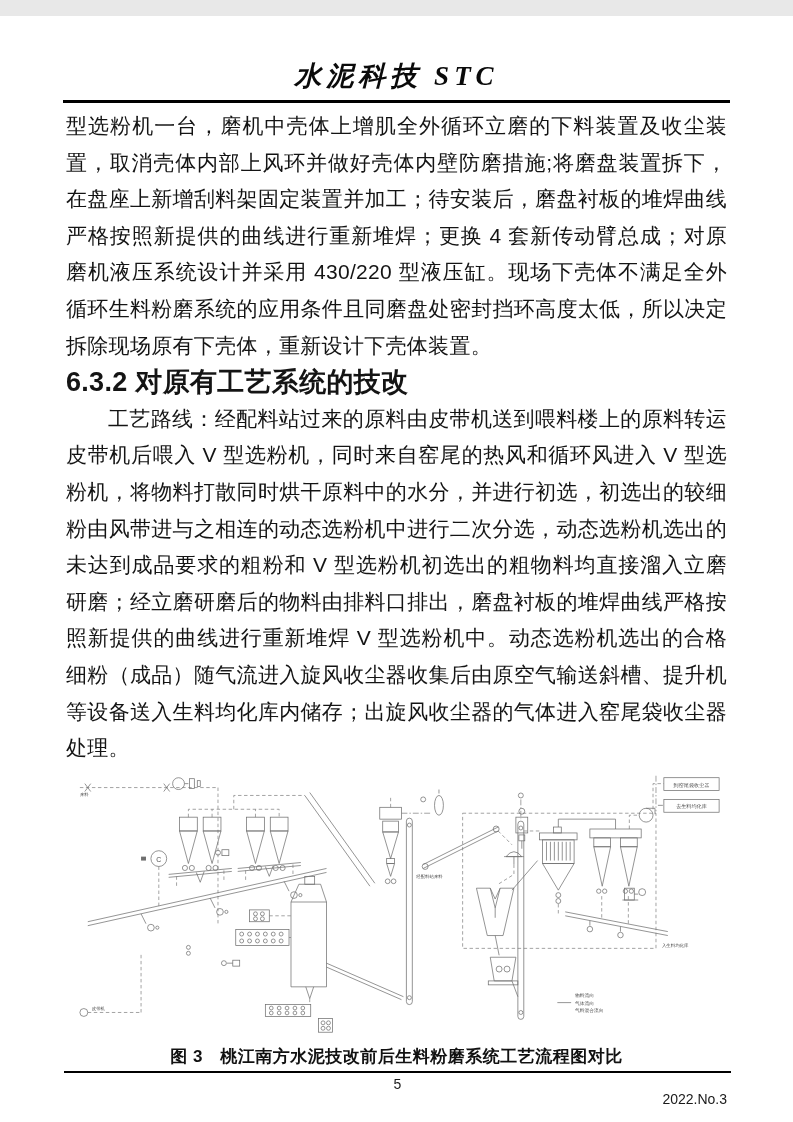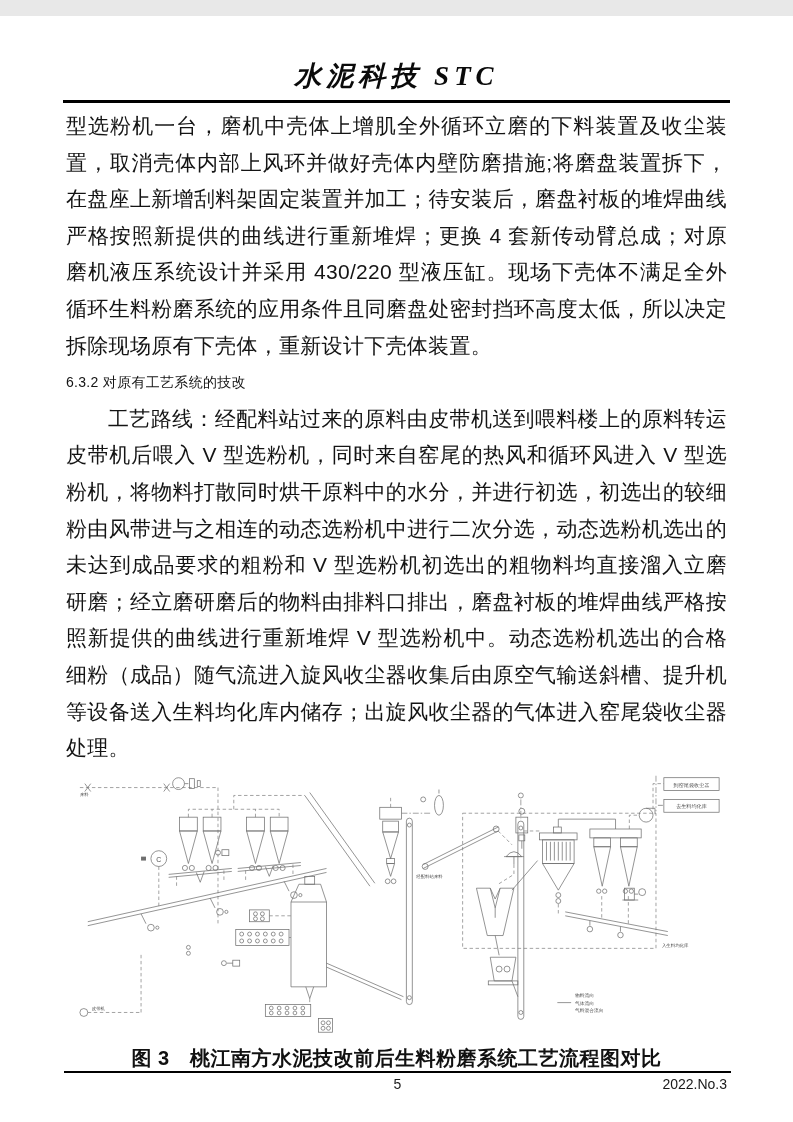--- a/index.html
+++ b/index.html
@@ -5,35 +5,35 @@
   html,body{margin:0;padding:0;background:#e8e8e8;}
   .page{position:relative;width:793px;height:1122px;margin:16px auto;background:#ffffff;
         font-family:"Liberation Sans","DejaVu Sans",sans-serif;color:#141414;overflow:hidden;}
   .journal-title{position:absolute;top:42px;left:0;right:0;text-align:center;
         font-family:"Liberation Serif","DejaVu Serif",serif;font-style:italic;font-weight:bold;
         font-size:27px;letter-spacing:5px;color:#0a0a0a;}
   .header-rule{position:absolute;top:84px;left:63px;right:63px;height:3px;background:#000;}
   .main{position:absolute;top:92px;left:66px;width:661px;}
   .body-text{font-size:21px;line-height:36.6px;text-align:justify;text-justify:inter-character;
         margin:0;letter-spacing:0.3px;}
-  .section-heading{font-size:14px;line-height:36.6px;margin:0;font-weight:normal;letter-spacing:0.3px;}
+  .section-heading{font-size:27px;line-height:36.6px;margin:0;font-weight:bold;letter-spacing:0.3px;}
   .para-indent{text-indent:42px;}
   .figure-area{margin-top:2px;margin-left:6px;}
   .fig-svg{display:block;}
   .fig-svg .ln{stroke:#6f6f6f;fill:none;stroke-width:0.75;}
   .fig-svg .dsh{stroke:#7a7a7a;fill:none;stroke-width:0.7;stroke-dasharray:3.5 2.6;}
   .fig-svg .ddt{stroke:#7a7a7a;fill:none;stroke-width:0.7;stroke-dasharray:6 2 1.5 2;}
   .fig-svg .fl{fill:#6f6f6f;stroke:none;}
   .fig-svg text{fill:#4c4c4c;stroke:none;font-family:"Liberation Sans","DejaVu Sans",sans-serif;}
-  .fig-caption{text-align:center;font-size:20px;font-weight:bold;margin-top:10px;letter-spacing:0.5px;color:#111;}
+  .fig-caption{text-align:center;font-size:17px;font-weight:bold;margin-top:10px;letter-spacing:0.5px;color:#111;}
   .footer{position:absolute;top:1055px;left:64px;right:62px;}
   .footer-rule{height:2px;background:#000;}
   .footer-row{position:relative;height:22px;font-size:14px;color:#1a1a1a;margin-top:3px;}
   .page-number{position:absolute;left:0;right:0;text-align:center;}
-  .issue{position:absolute;right:4px;top:0;}
+  .issue{position:absolute;right:4px;top:15px;}
 </style>
 </head>
 <body>
 
 <div class="page">
 
   <div class="journal-title">水泥科技 STC</div>
   <div class="header-rule"></div>
 
   <div class="main">

